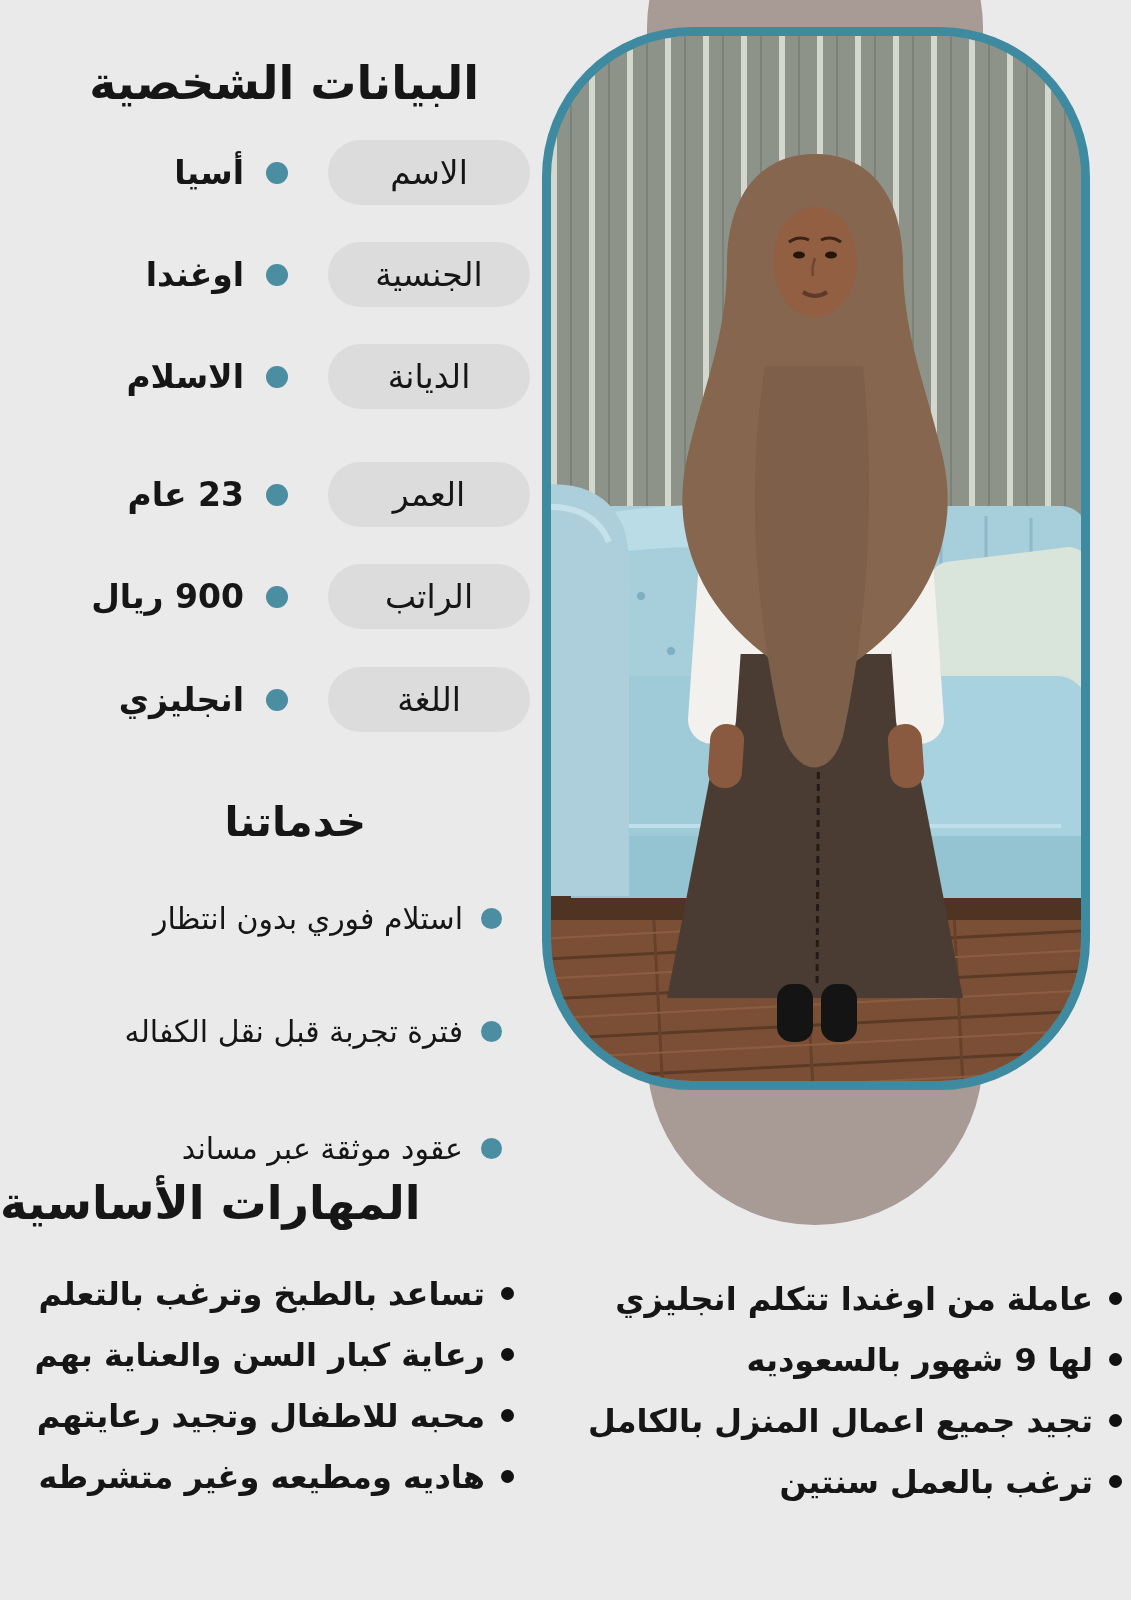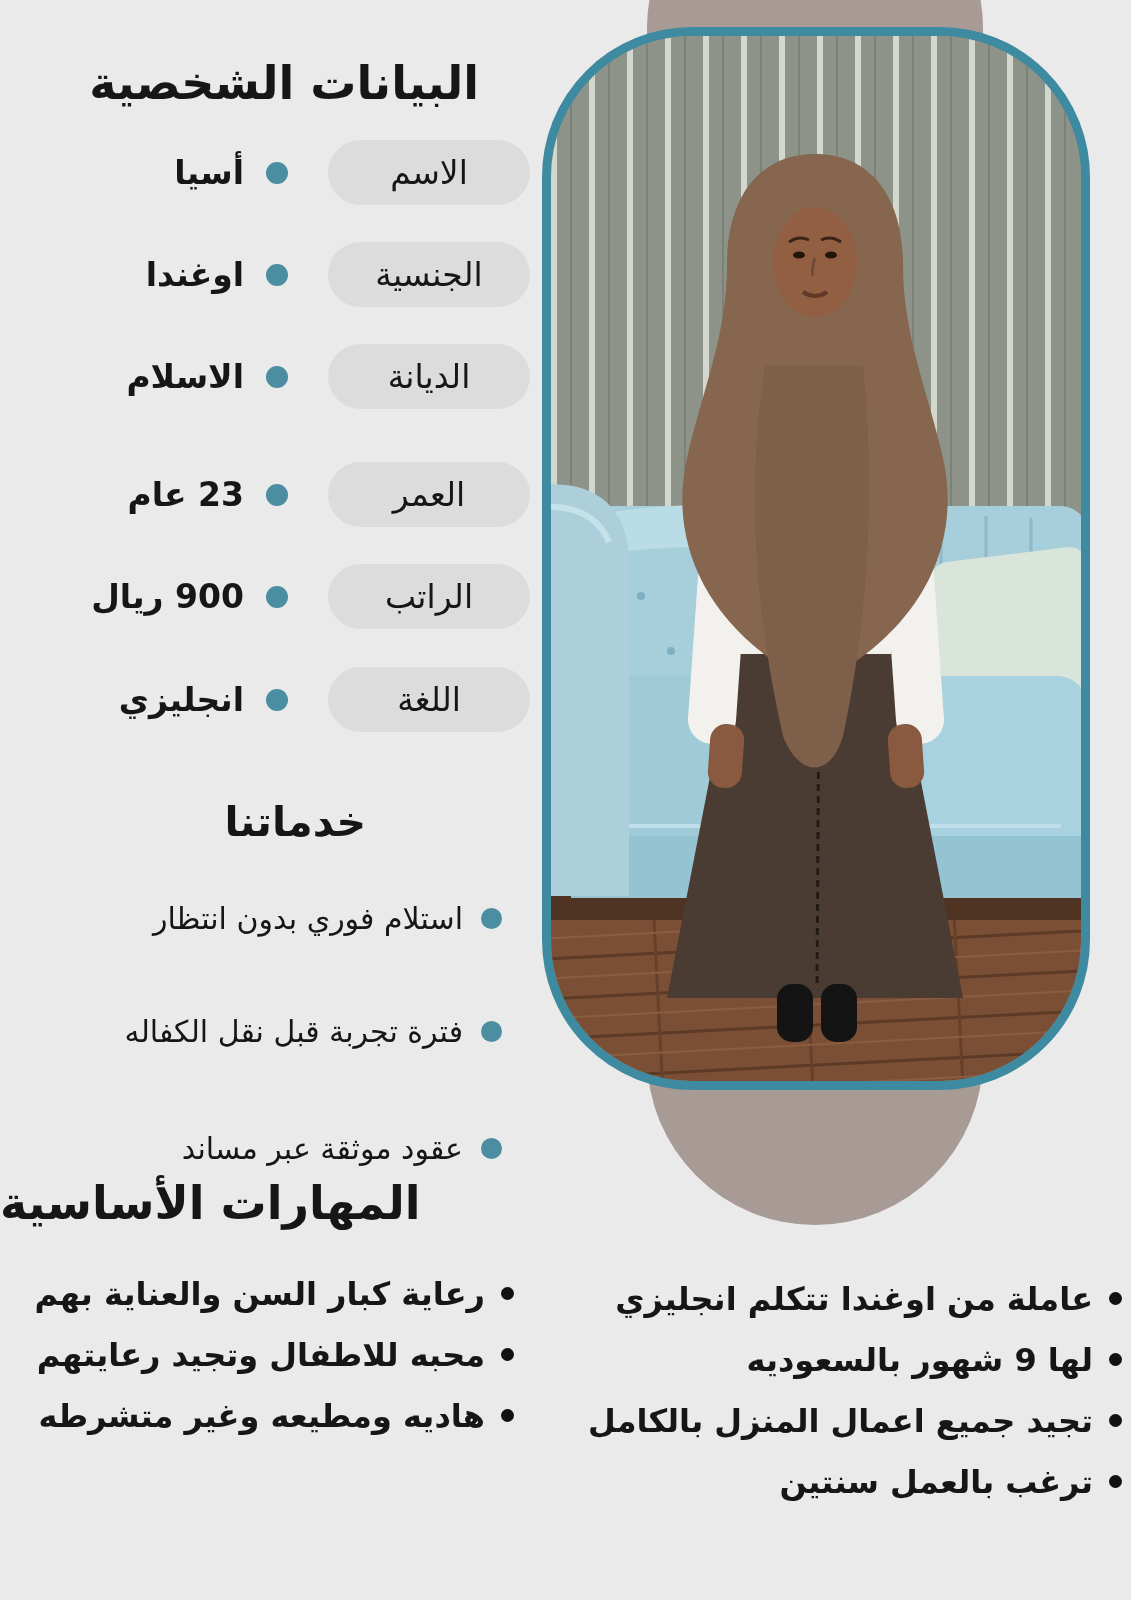--- a/index.html
+++ b/index.html
@@ -264,20 +264,24 @@
       </li>
     <li class="skill-item">
         <span class="sbullet"></span>
         <span class="skill-text">ترغب بالعمل سنتين</span>
       </li>
   </ul>
 
   <ul class="skills-col left">
     <li class="skill-item">
         <span class="sbullet"></span>
+        <span class="skill-text">تساعد بالطبخ وترغب بالتعلم</span>
+      </li>
+    <li class="skill-item">
+        <span class="sbullet"></span>
         <span class="skill-text">رعاية كبار السن والعناية بهم</span>
       </li>
     <li class="skill-item">
         <span class="sbullet"></span>
         <span class="skill-text">محبه للاطفال وتجيد رعايتهم</span>
       </li>
     <li class="skill-item">
         <span class="sbullet"></span>
         <span class="skill-text">هاديه ومطيعه وغير متشرطه</span>
       </li>

